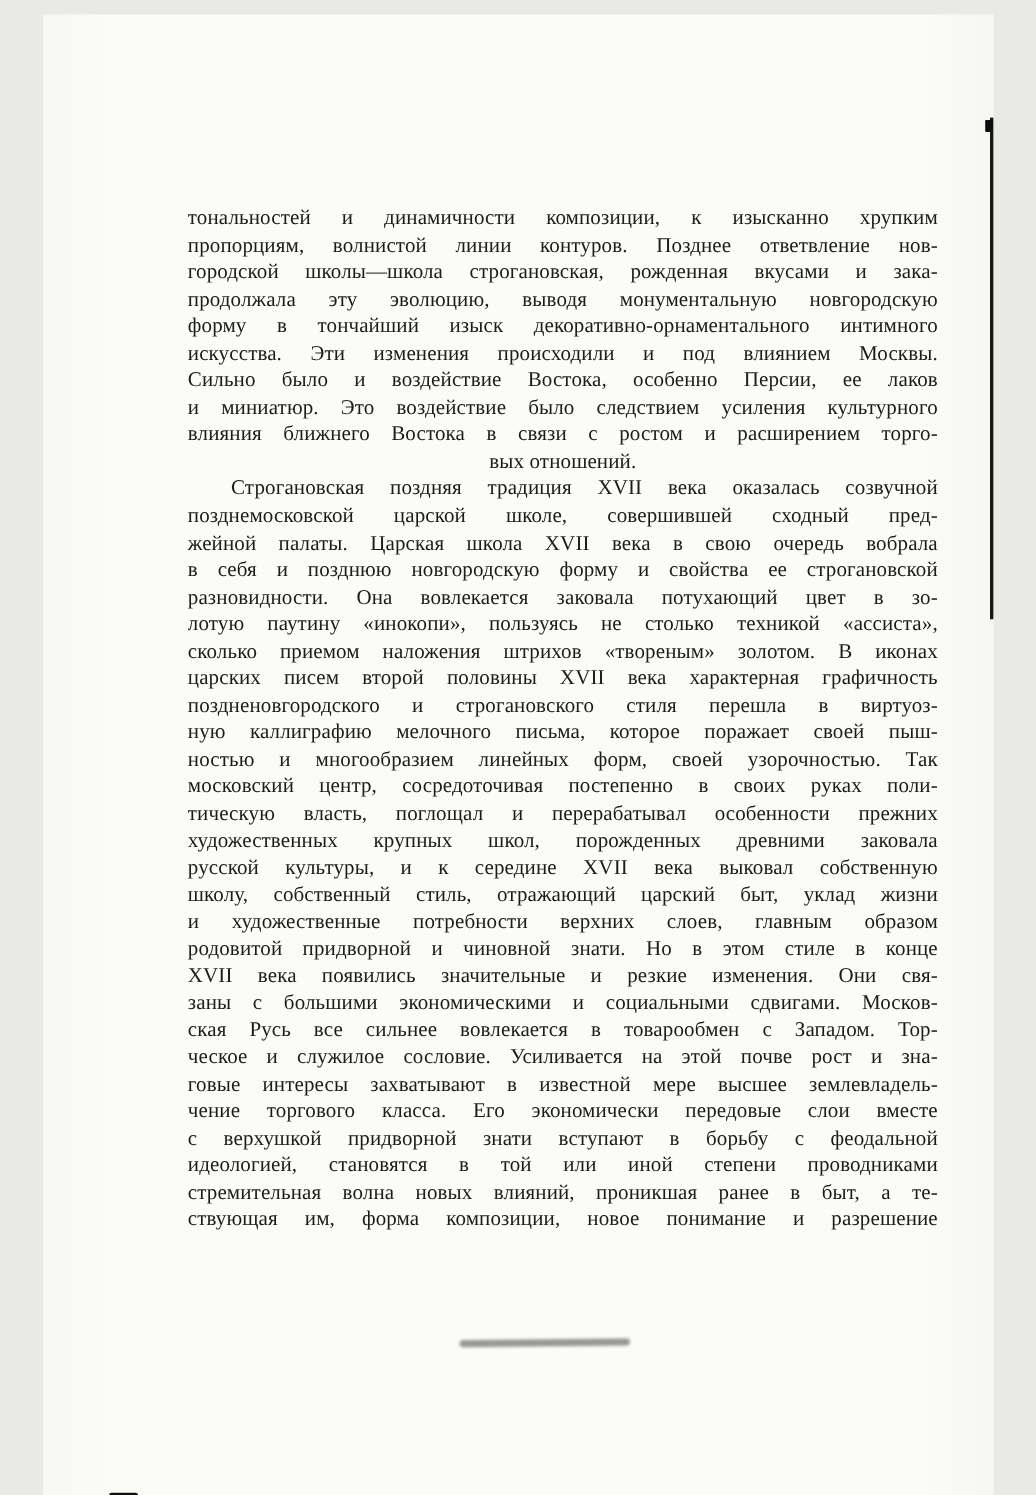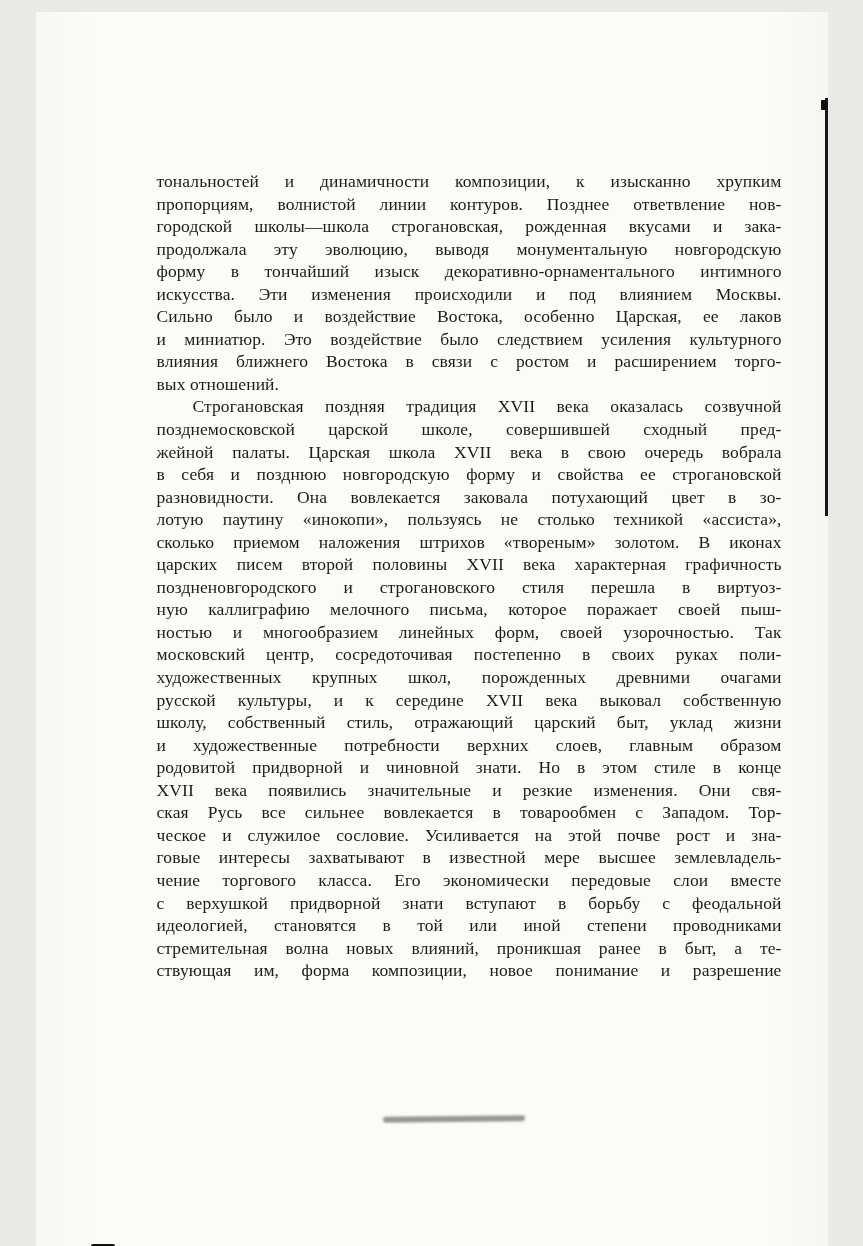--- a/index.html
+++ b/index.html
@@ -31,21 +31,21 @@
     width: 625px;
     font-size: 17.5px;
     line-height: 22.55px;
     color: #1b1b1b;
     letter-spacing: 0.1px;
   }
   .paragraph {
     margin: 0;
   }
   .line {
-    text-align: left;
+    text-align: center;
     white-space: normal;
   }
   .line.just {
     text-align: justify;
     text-align-last: justify;
     -moz-text-align-last: justify;
   }
   .line.first {
     text-indent: 36px;
   }
@@ -101,44 +101,46 @@
 
 <div class="page">
   <div class="text-block" style="color: rgb(27, 27, 27);">
       <div class="paragraph">
         <div class="line just">тональностей и динамичности композиции, к изысканно хрупким</div>
         <div class="line just">пропорциям, волнистой линии контуров. Позднее ответвление нов-</div>
         <div class="line just">городской школы—школа строгановская, рожденная вкусами и зака-</div>
         <div class="line just">продолжала эту эволюцию, выводя монументальную новгородскую</div>
         <div class="line just">форму в тончайший изыск декоративно-орнаментального интимного</div>
         <div class="line just">искусства. Эти изменения происходили и под влиянием Москвы.</div>
-        <div class="line just">Сильно было и воздействие Востока, особенно Царская, ее лаков</div>
+        <div class="line just">Сильно было и воздействие Востока, особенно Персии, ее лаков</div>
         <div class="line just">и миниатюр. Это воздействие было следствием усиления культурного</div>
         <div class="line just">влияния ближнего Востока в связи с ростом и расширением торго-</div>
         <div class="line">вых отношений.</div>
       </div>
       <div class="paragraph">
         <div class="line just first">Строгановская поздняя традиция XVII века оказалась созвучной</div>
         <div class="line just">позднемосковской царской школе, совершившей сходный пред-</div>
         <div class="line just">жейной палаты. Царская школа XVII века в свою очередь вобрала</div>
         <div class="line just">в себя и позднюю новгородскую форму и свойства ее строгановской</div>
         <div class="line just">разновидности. Она вовлекается заковала потухающий цвет в зо-</div>
         <div class="line just">лотую паутину «инокопи», пользуясь не столько техникой «ассиста»,</div>
         <div class="line just">сколько приемом наложения штрихов «твореным» золотом. В иконах</div>
         <div class="line just">царских писем второй половины XVII века характерная графичность</div>
         <div class="line just">поздненовгородского и строгановского стиля перешла в виртуоз-</div>
         <div class="line just">ную каллиграфию мелочного письма, которое поражает своей пыш-</div>
         <div class="line just">ностью и многообразием линейных форм, своей узорочностью. Так</div>
         <div class="line just">московский центр, сосредоточивая постепенно в своих руках поли-</div>
-        <div class="line just">художественных крупных школ, порожденных древними очагами</div>
+        <div class="line just">тическую власть, поглощал и перерабатывал особенности прежних</div>
+        <div class="line just">художественных крупных школ, порожденных древними заковала</div>
         <div class="line just">русской культуры, и к середине XVII века выковал собственную</div>
         <div class="line just">школу, собственный стиль, отражающий царский быт, уклад жизни</div>
         <div class="line just">и художественные потребности верхних слоев, главным образом</div>
         <div class="line just">родовитой придворной и чиновной знати. Но в этом стиле в конце</div>
         <div class="line just">XVII века появились значительные и резкие изменения. Они свя-</div>
+        <div class="line just">заны с большими экономическими и социальными сдвигами. Москов-</div>
         <div class="line just">ская Русь все сильнее вовлекается в товарообмен с Западом. Тор-</div>
         <div class="line just">ческое и служилое сословие. Усиливается на этой почве рост и зна-</div>
         <div class="line just">говые интересы захватывают в известной мере высшее землевладель-</div>
         <div class="line just">чение торгового класса. Его экономически передовые слои вместе</div>
         <div class="line just">с верхушкой придворной знати вступают в борьбу с феодальной</div>
         <div class="line just">идеологией, становятся в той или иной степени проводниками</div>
         <div class="line just">стремительная волна новых влияний, проникшая ранее в быт, а те-</div>
         <div class="line just">ствующая им, форма композиции, новое понимание и разрешение</div>
       </div>
     </div>

